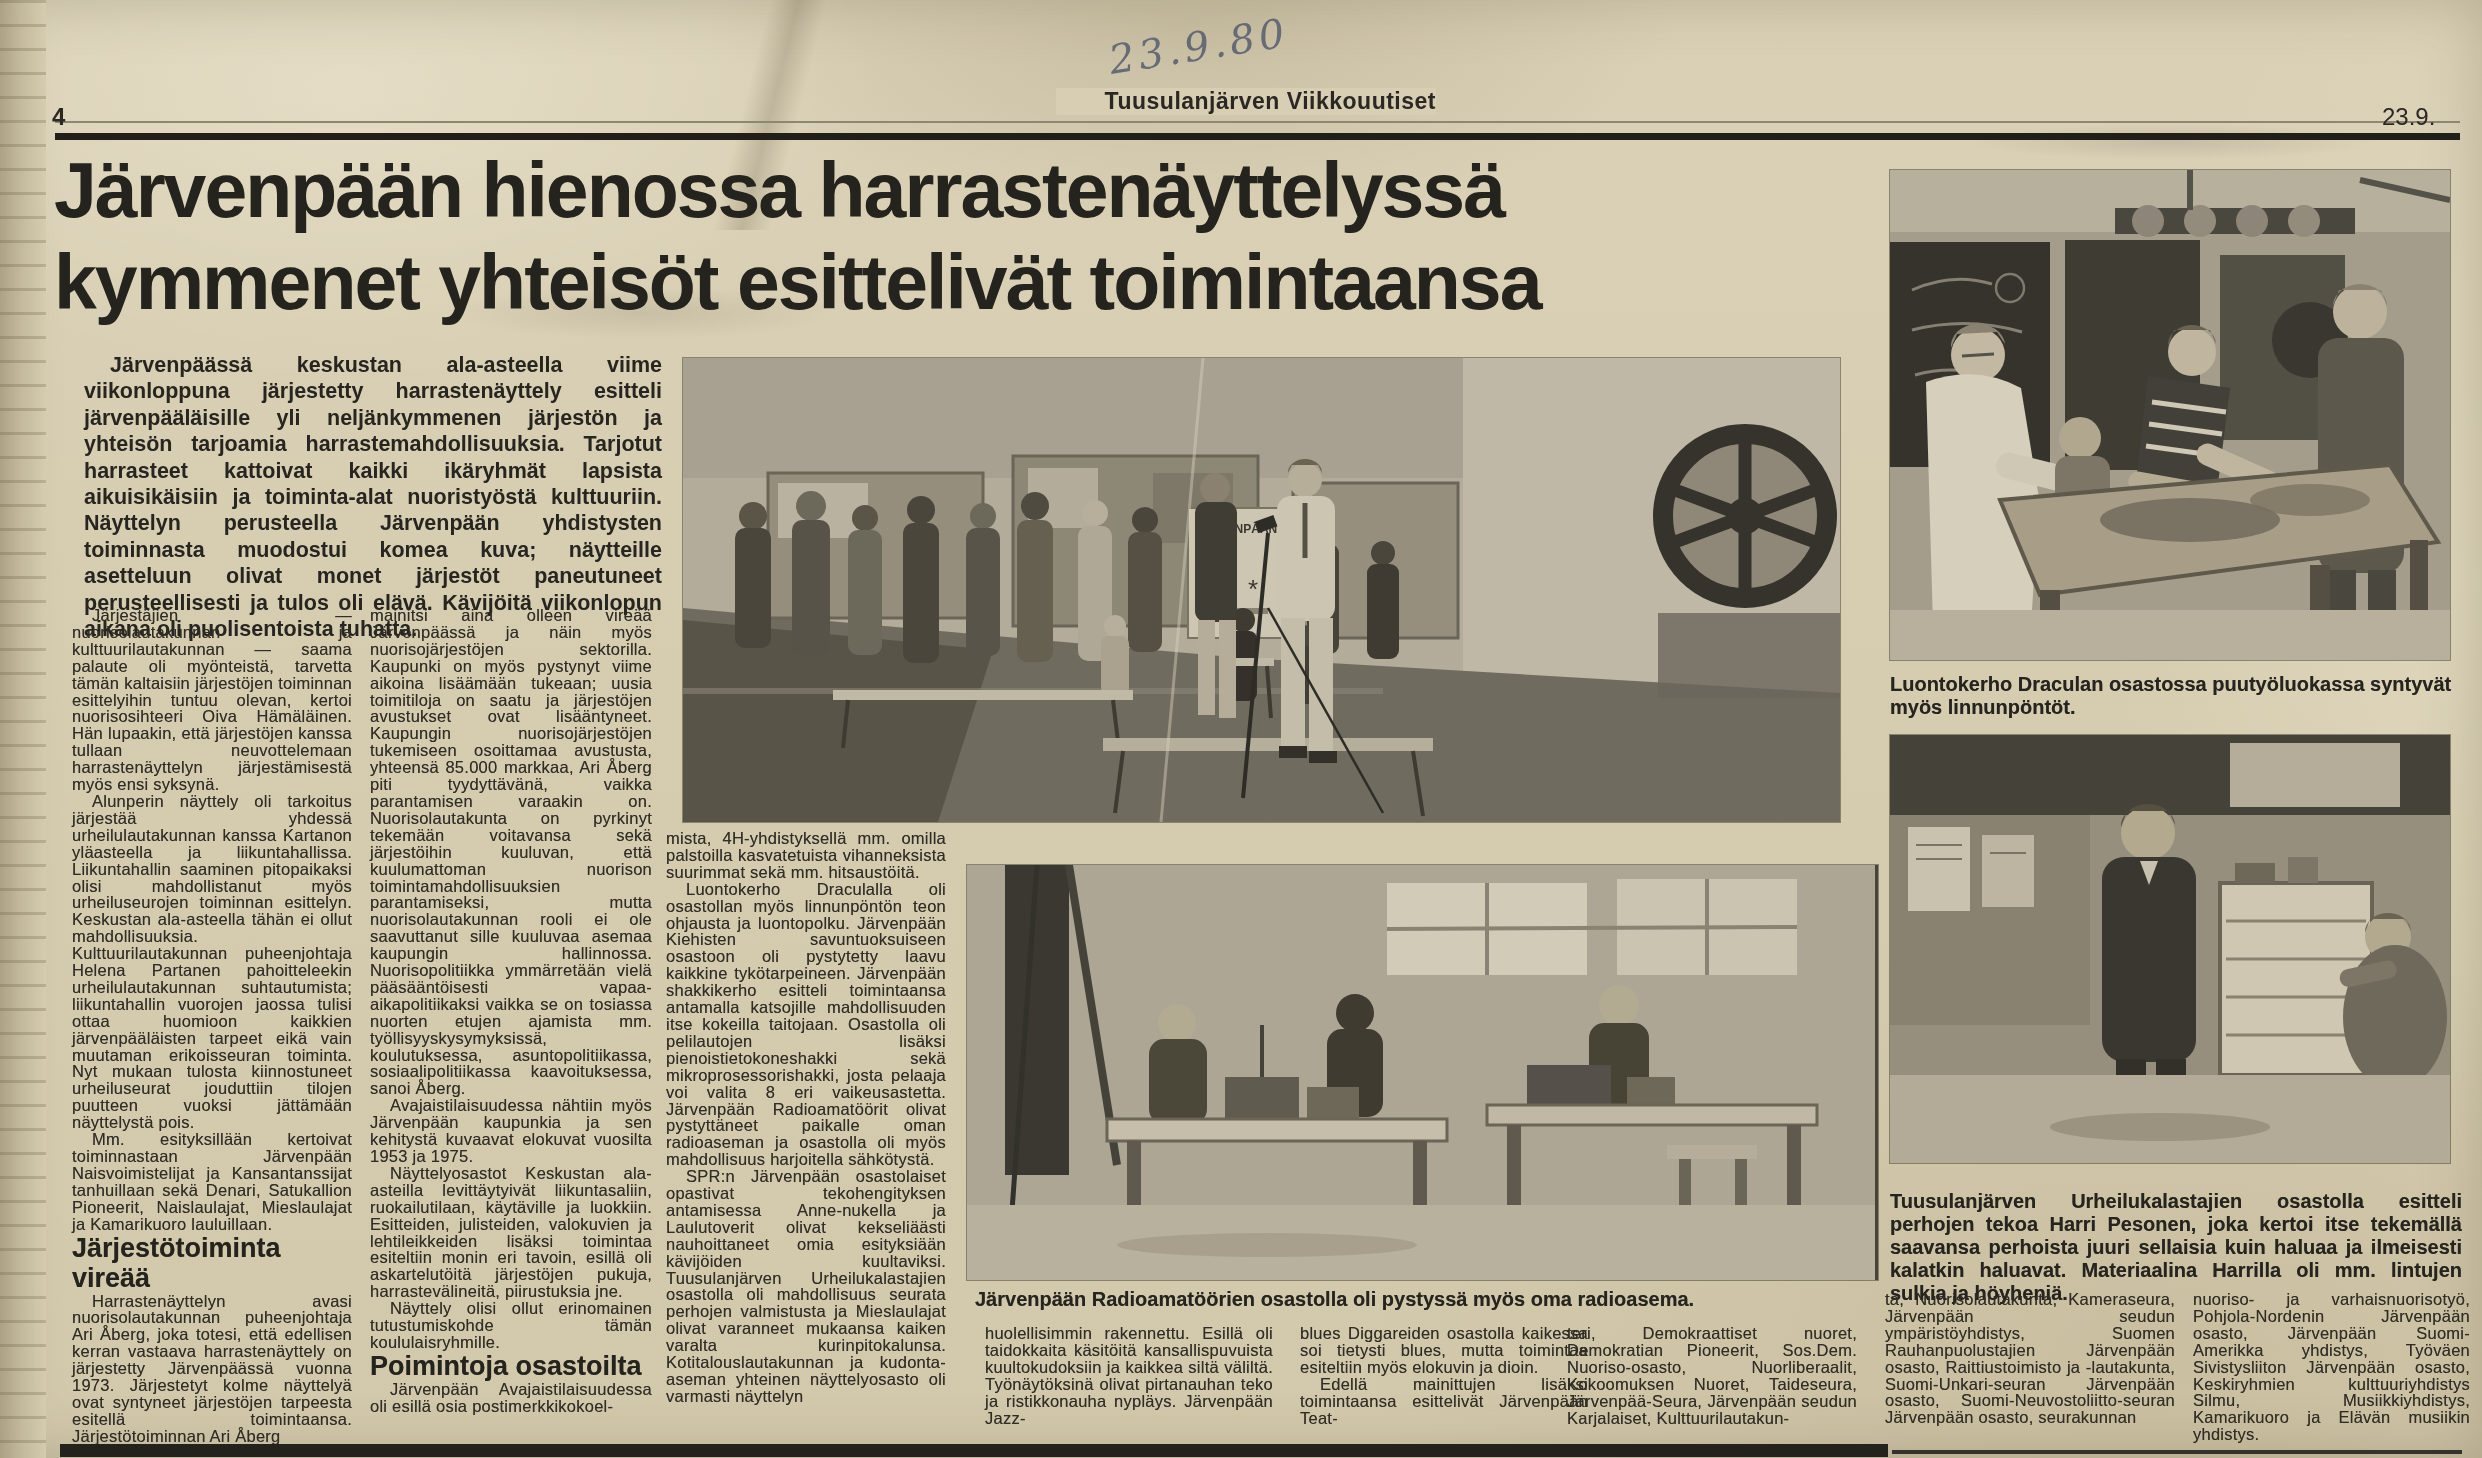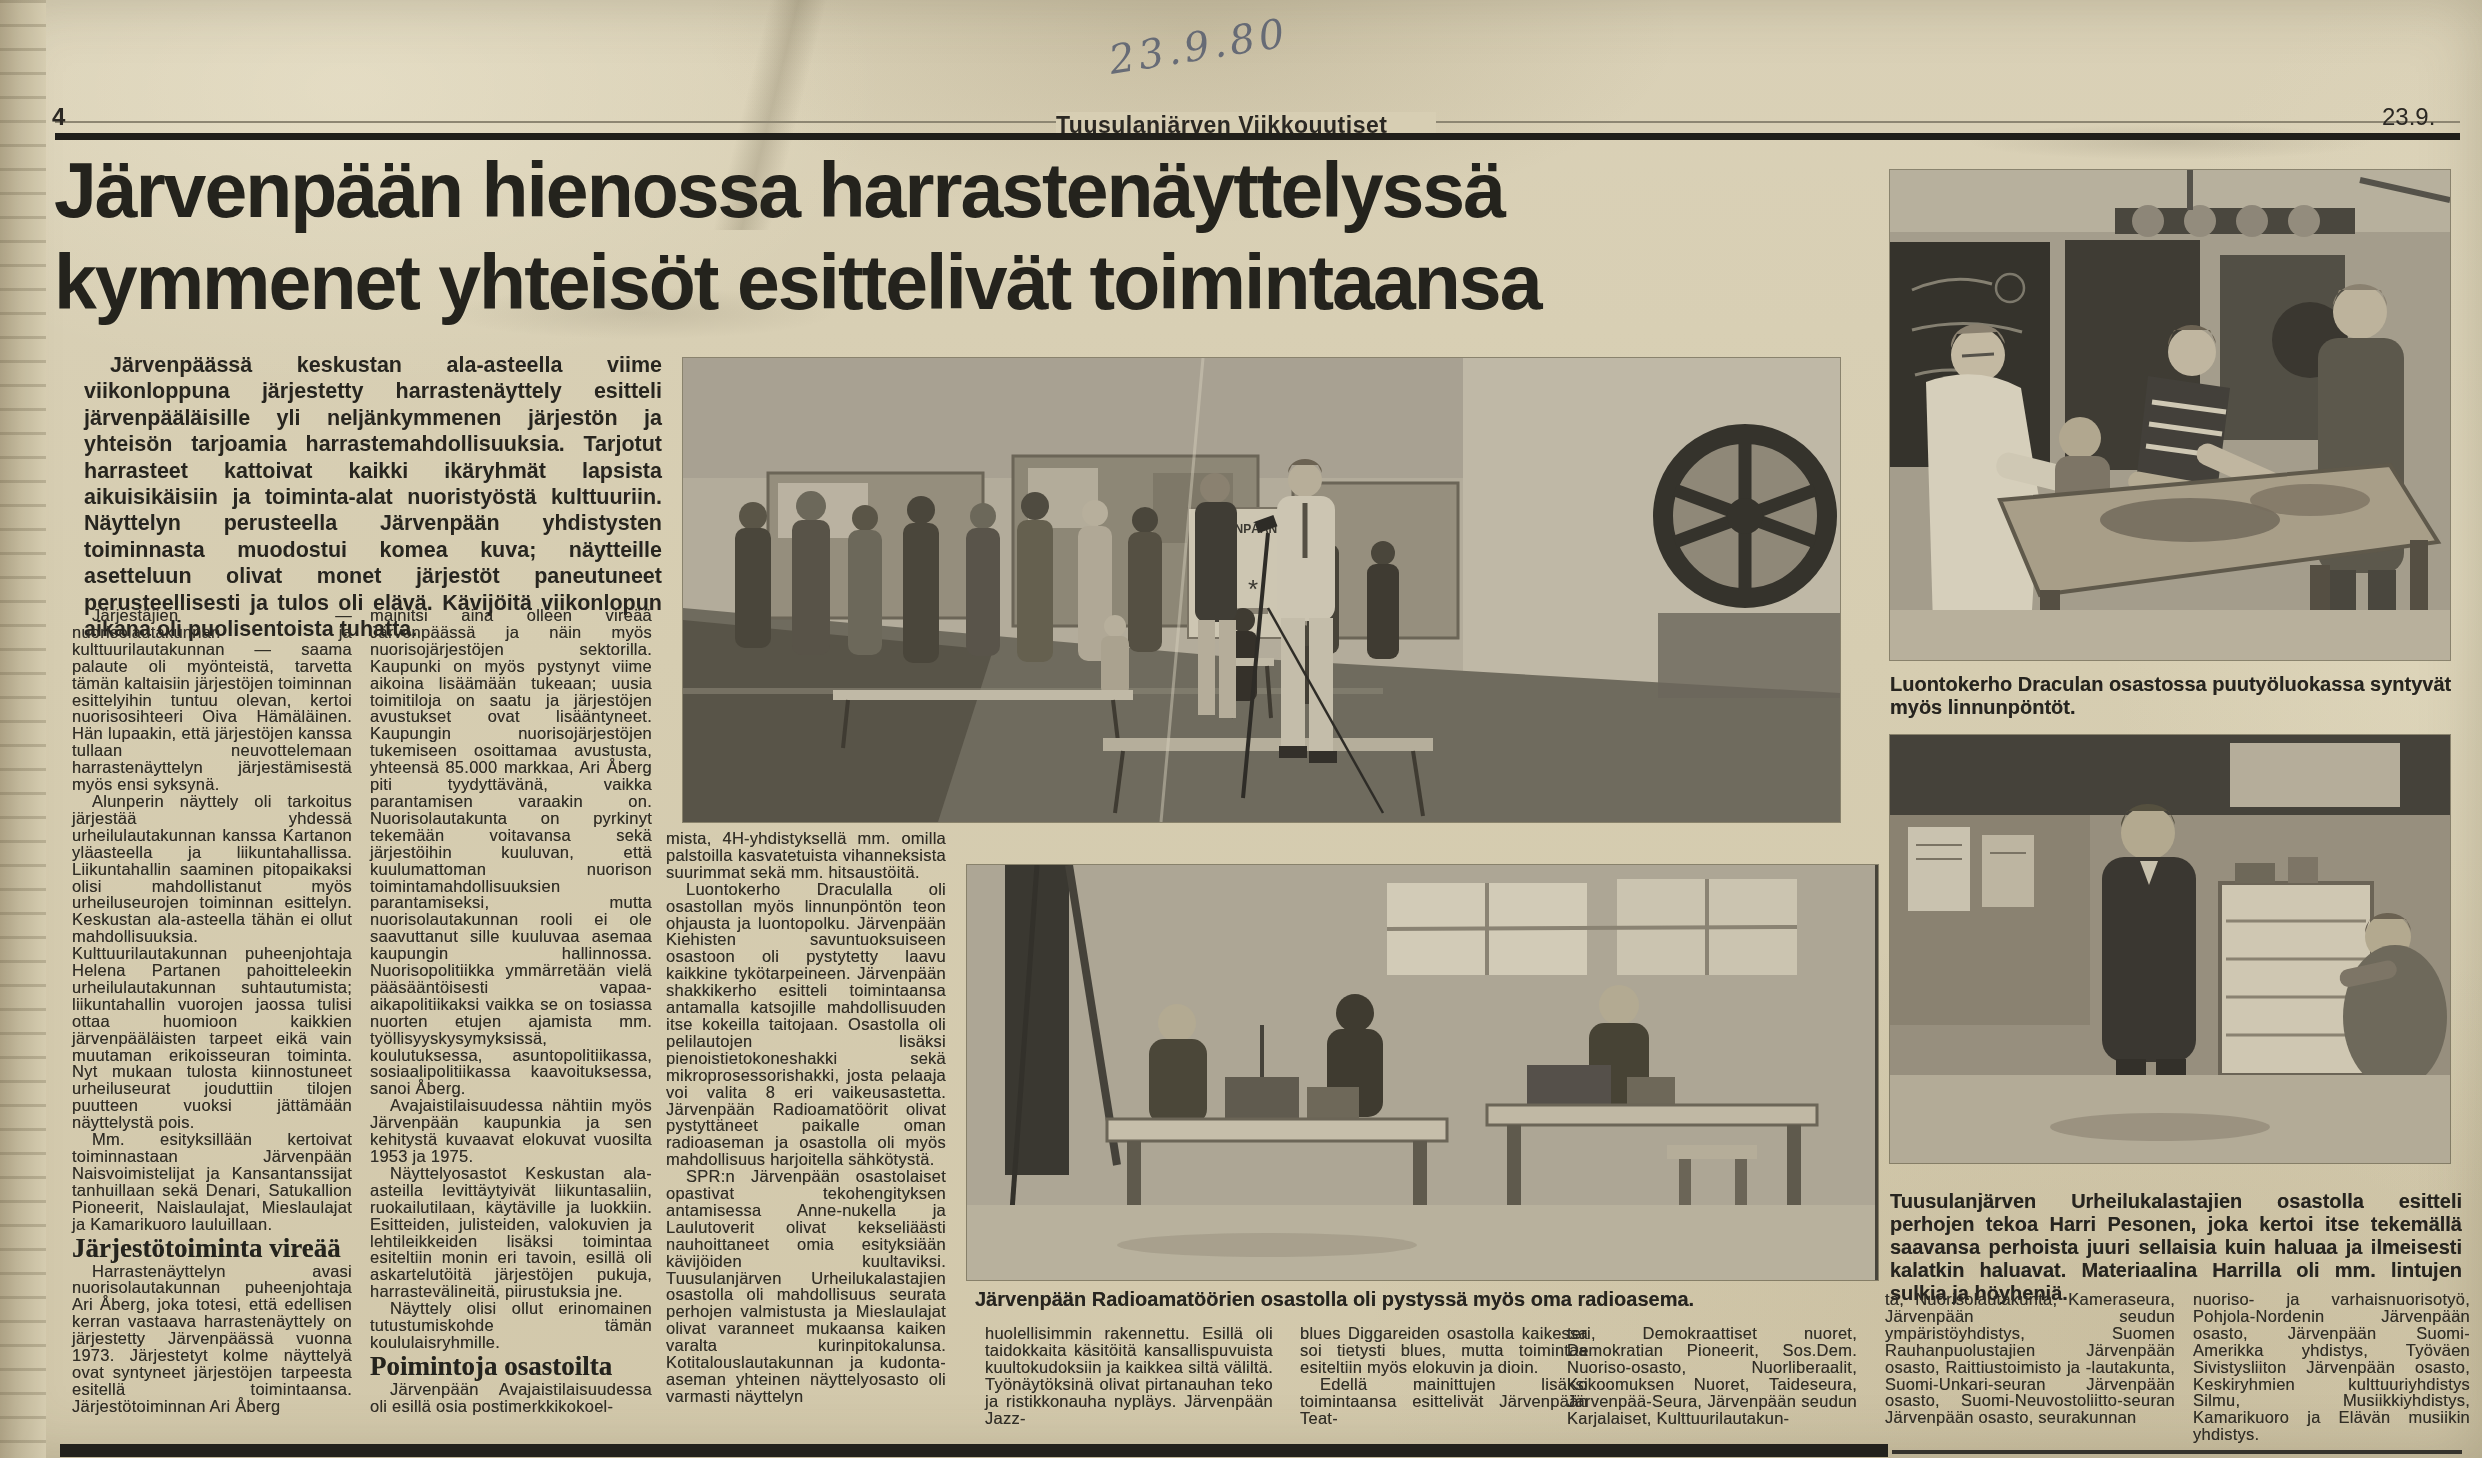--- a/index.html
+++ b/index.html
@@ -32,21 +32,21 @@
   #smudge-2{left:1900px;top:118px;width:540px;height:48px;
     background:radial-gradient(ellipse 50% 50% at 50% 50%, rgba(95,88,70,.16), transparent 75%);}
   
   #handwritten-date{
     left:1108px;top:20px;width:220px;
     font-family:"DejaVu Serif",serif;font-style:italic;font-size:40px;
     color:#565d6e;opacity:.85;transform:rotate(-9deg);letter-spacing:4px;
   }
   #header-thin-line{left:55px;top:121px;width:2405px;height:2px;background:#8d8672;}
   #page-number{left:52px;top:103px;font-size:24px;font-weight:700;color:#2b2823;}
-  #masthead{left:1056px;top:112px;width:380px;text-align:left;font-size:23px;font-weight:700;
+  #masthead{left:1056px;top:88px;width:380px;text-align:right;font-size:23px;font-weight:700;
     color:#2b2823;background:#d7ceb3;letter-spacing:.5px;}
   #issue-date{left:2382px;top:103px;font-size:24px;font-weight:400;color:#2b2823;text-align:right;}
   #header-rule{left:55px;top:133px;width:2405px;height:7px;background:#201f1a;}
   
   #headline{
     left:54px;top:144px;width:1820px;
     font-size:77px;line-height:92px;font-weight:700;color:#24231d;
     letter-spacing:-2px;white-space:nowrap;
   }
   
@@ -54,21 +54,21 @@
     left:84px;top:352px;width:578px;
     font-size:21.5px;line-height:26.4px;font-weight:700;color:#27251f;
     text-align:justify;text-indent:26px;
   }
   
   .bodycol{font-size:16.5px;line-height:16.9px;text-align:justify;
     letter-spacing:.25px;color:#302d26;text-shadow:0 0 .4px rgba(50,45,35,.55);}
   .bodycol p{margin:0;text-indent:20px;}
   .bodycol p.noindent{text-indent:0;}
   .subhead{font-size:27px;line-height:30px;font-weight:700;color:#24231d;
-    margin:14px 0 8px;text-indent:0 !important;letter-spacing:0;font-family:Liberation Serif, serif;}
+    margin:14px 0 8px;text-indent:0 !important;letter-spacing:0;}
   #col1{left:72px;top:607px;width:280px;}
   #col2{left:370px;top:607px;width:282px;}
   #col3{left:666px;top:830px;width:280px;}
   #colA{left:985px;top:1325px;width:288px;}
   #colB{left:1300px;top:1325px;width:288px;}
   #colC{left:1567px;top:1325px;width:290px;}
   #colD{left:1885px;top:1291px;width:290px;}
   #colE{left:2193px;top:1291px;width:277px;}
   
   .caption{font-weight:700;color:#26241f;text-shadow:0 0 .4px rgba(50,45,35,.5);}

